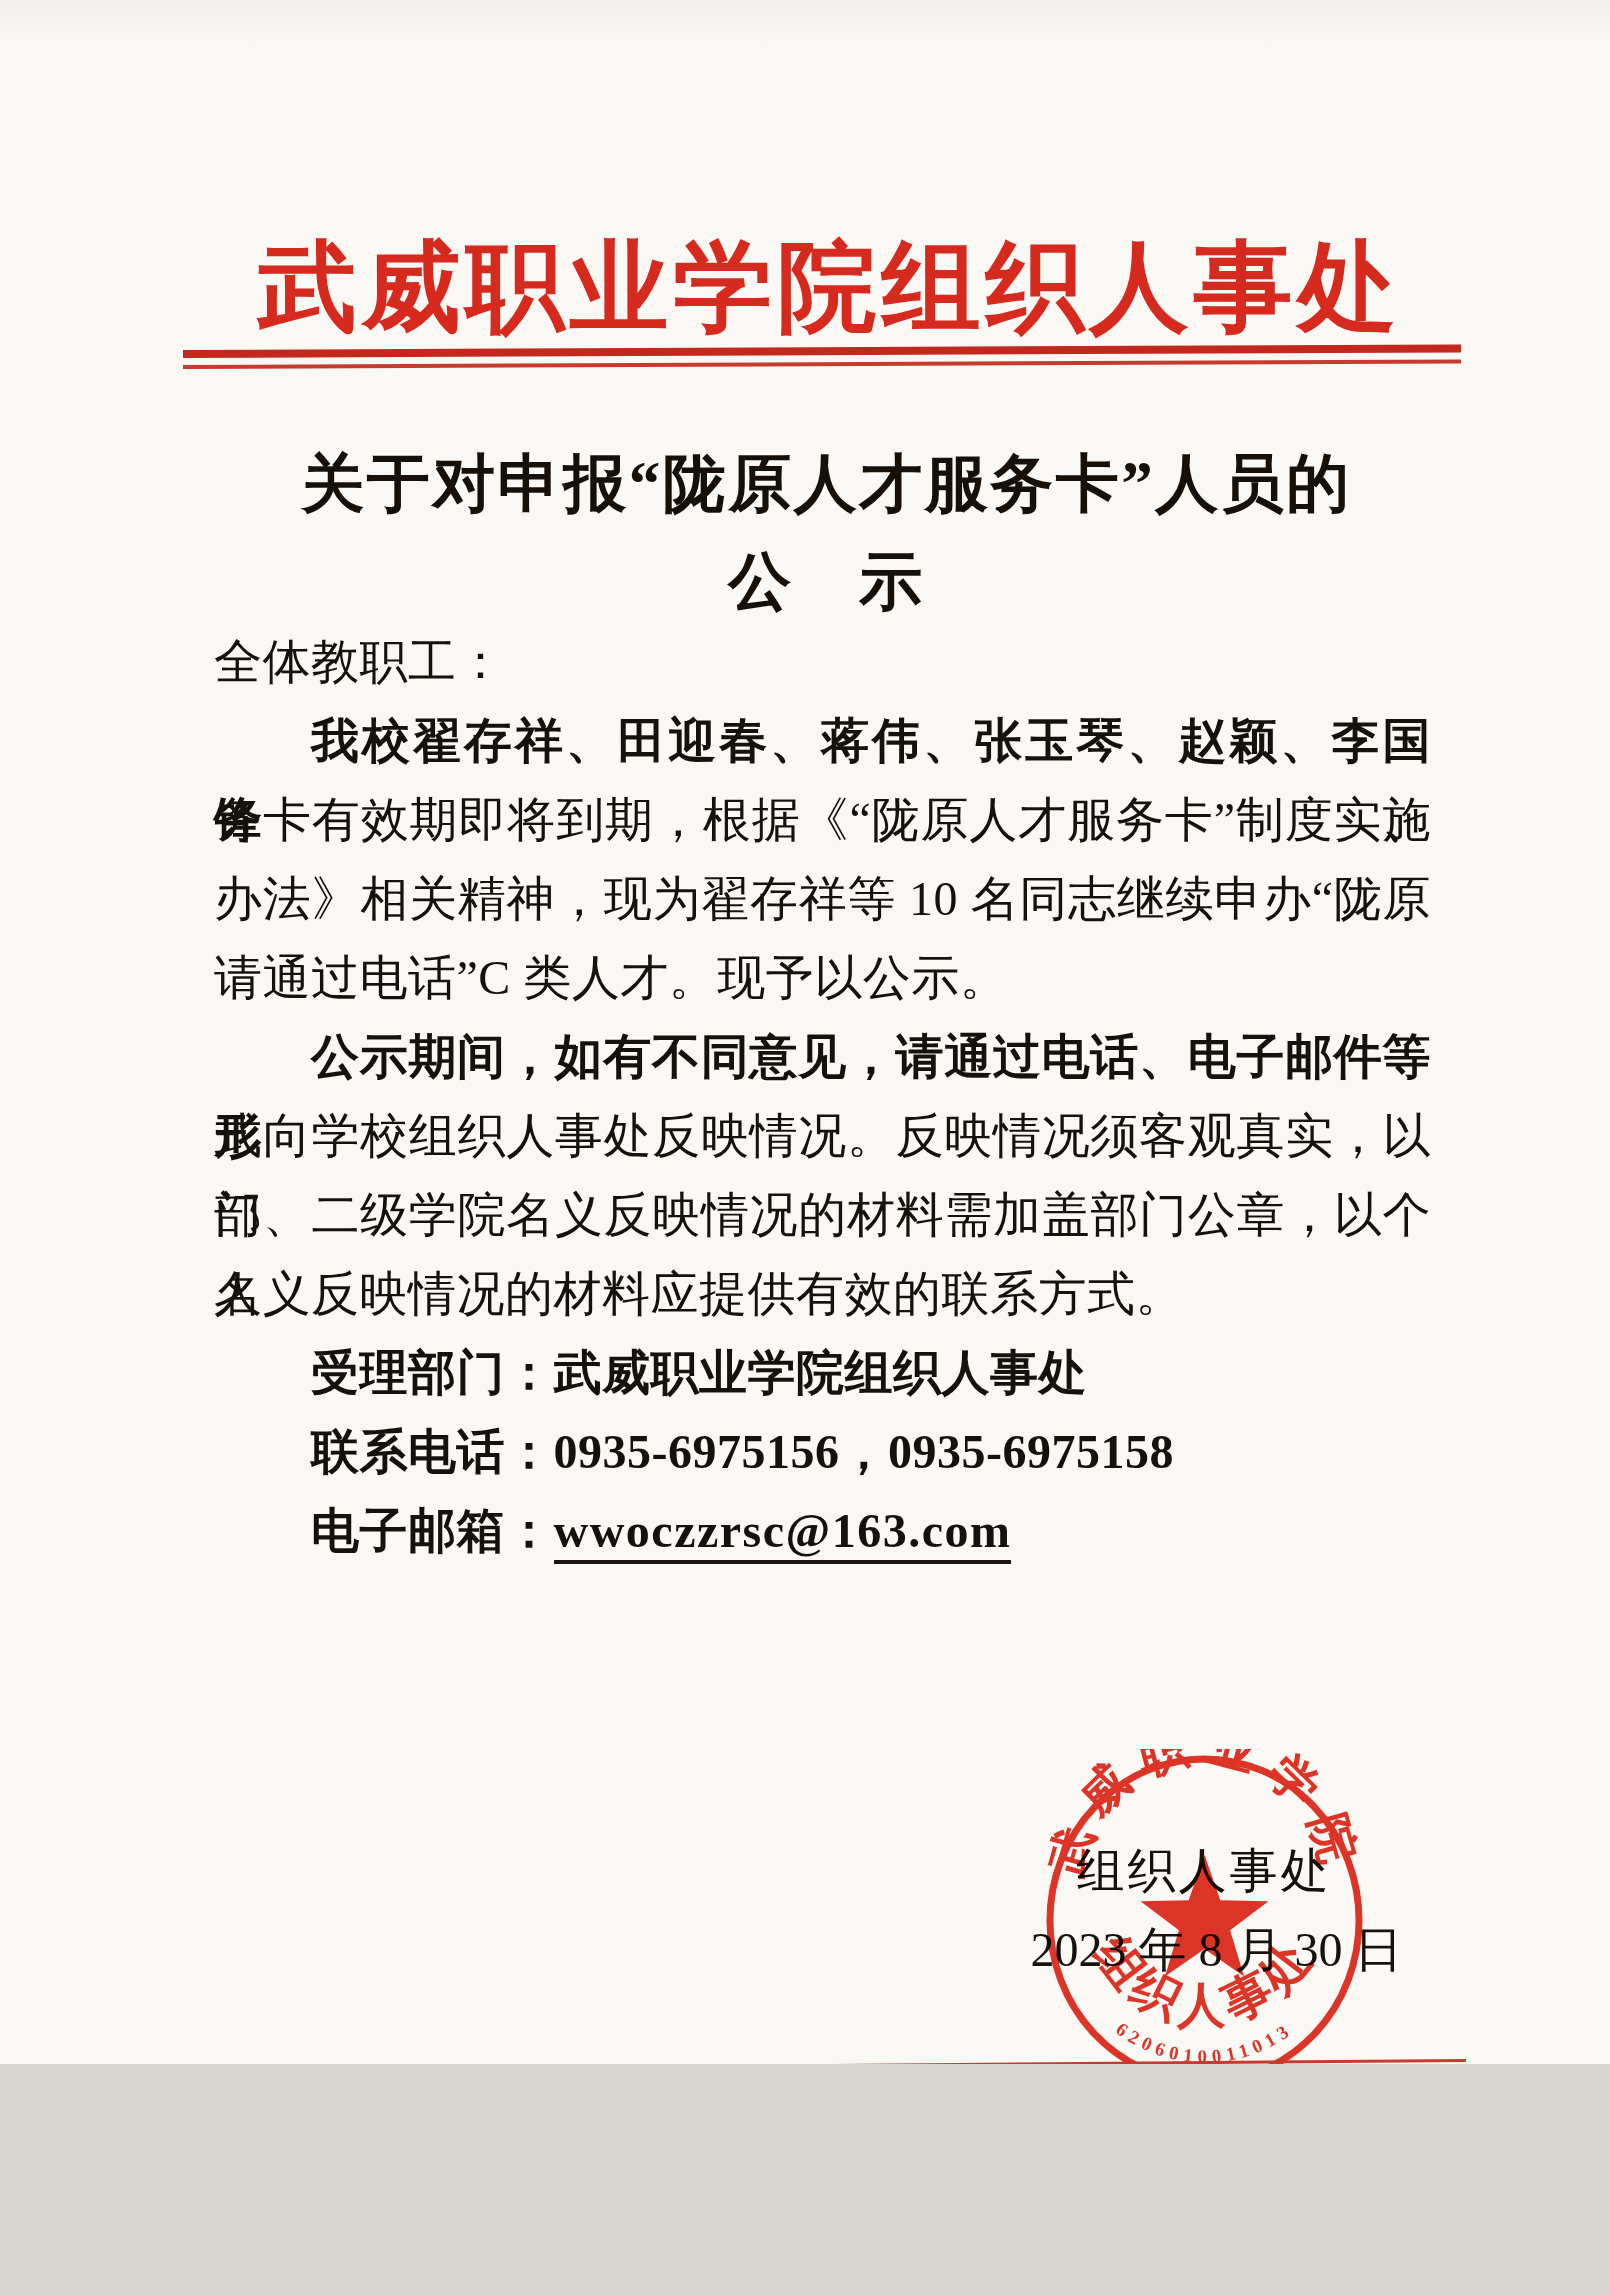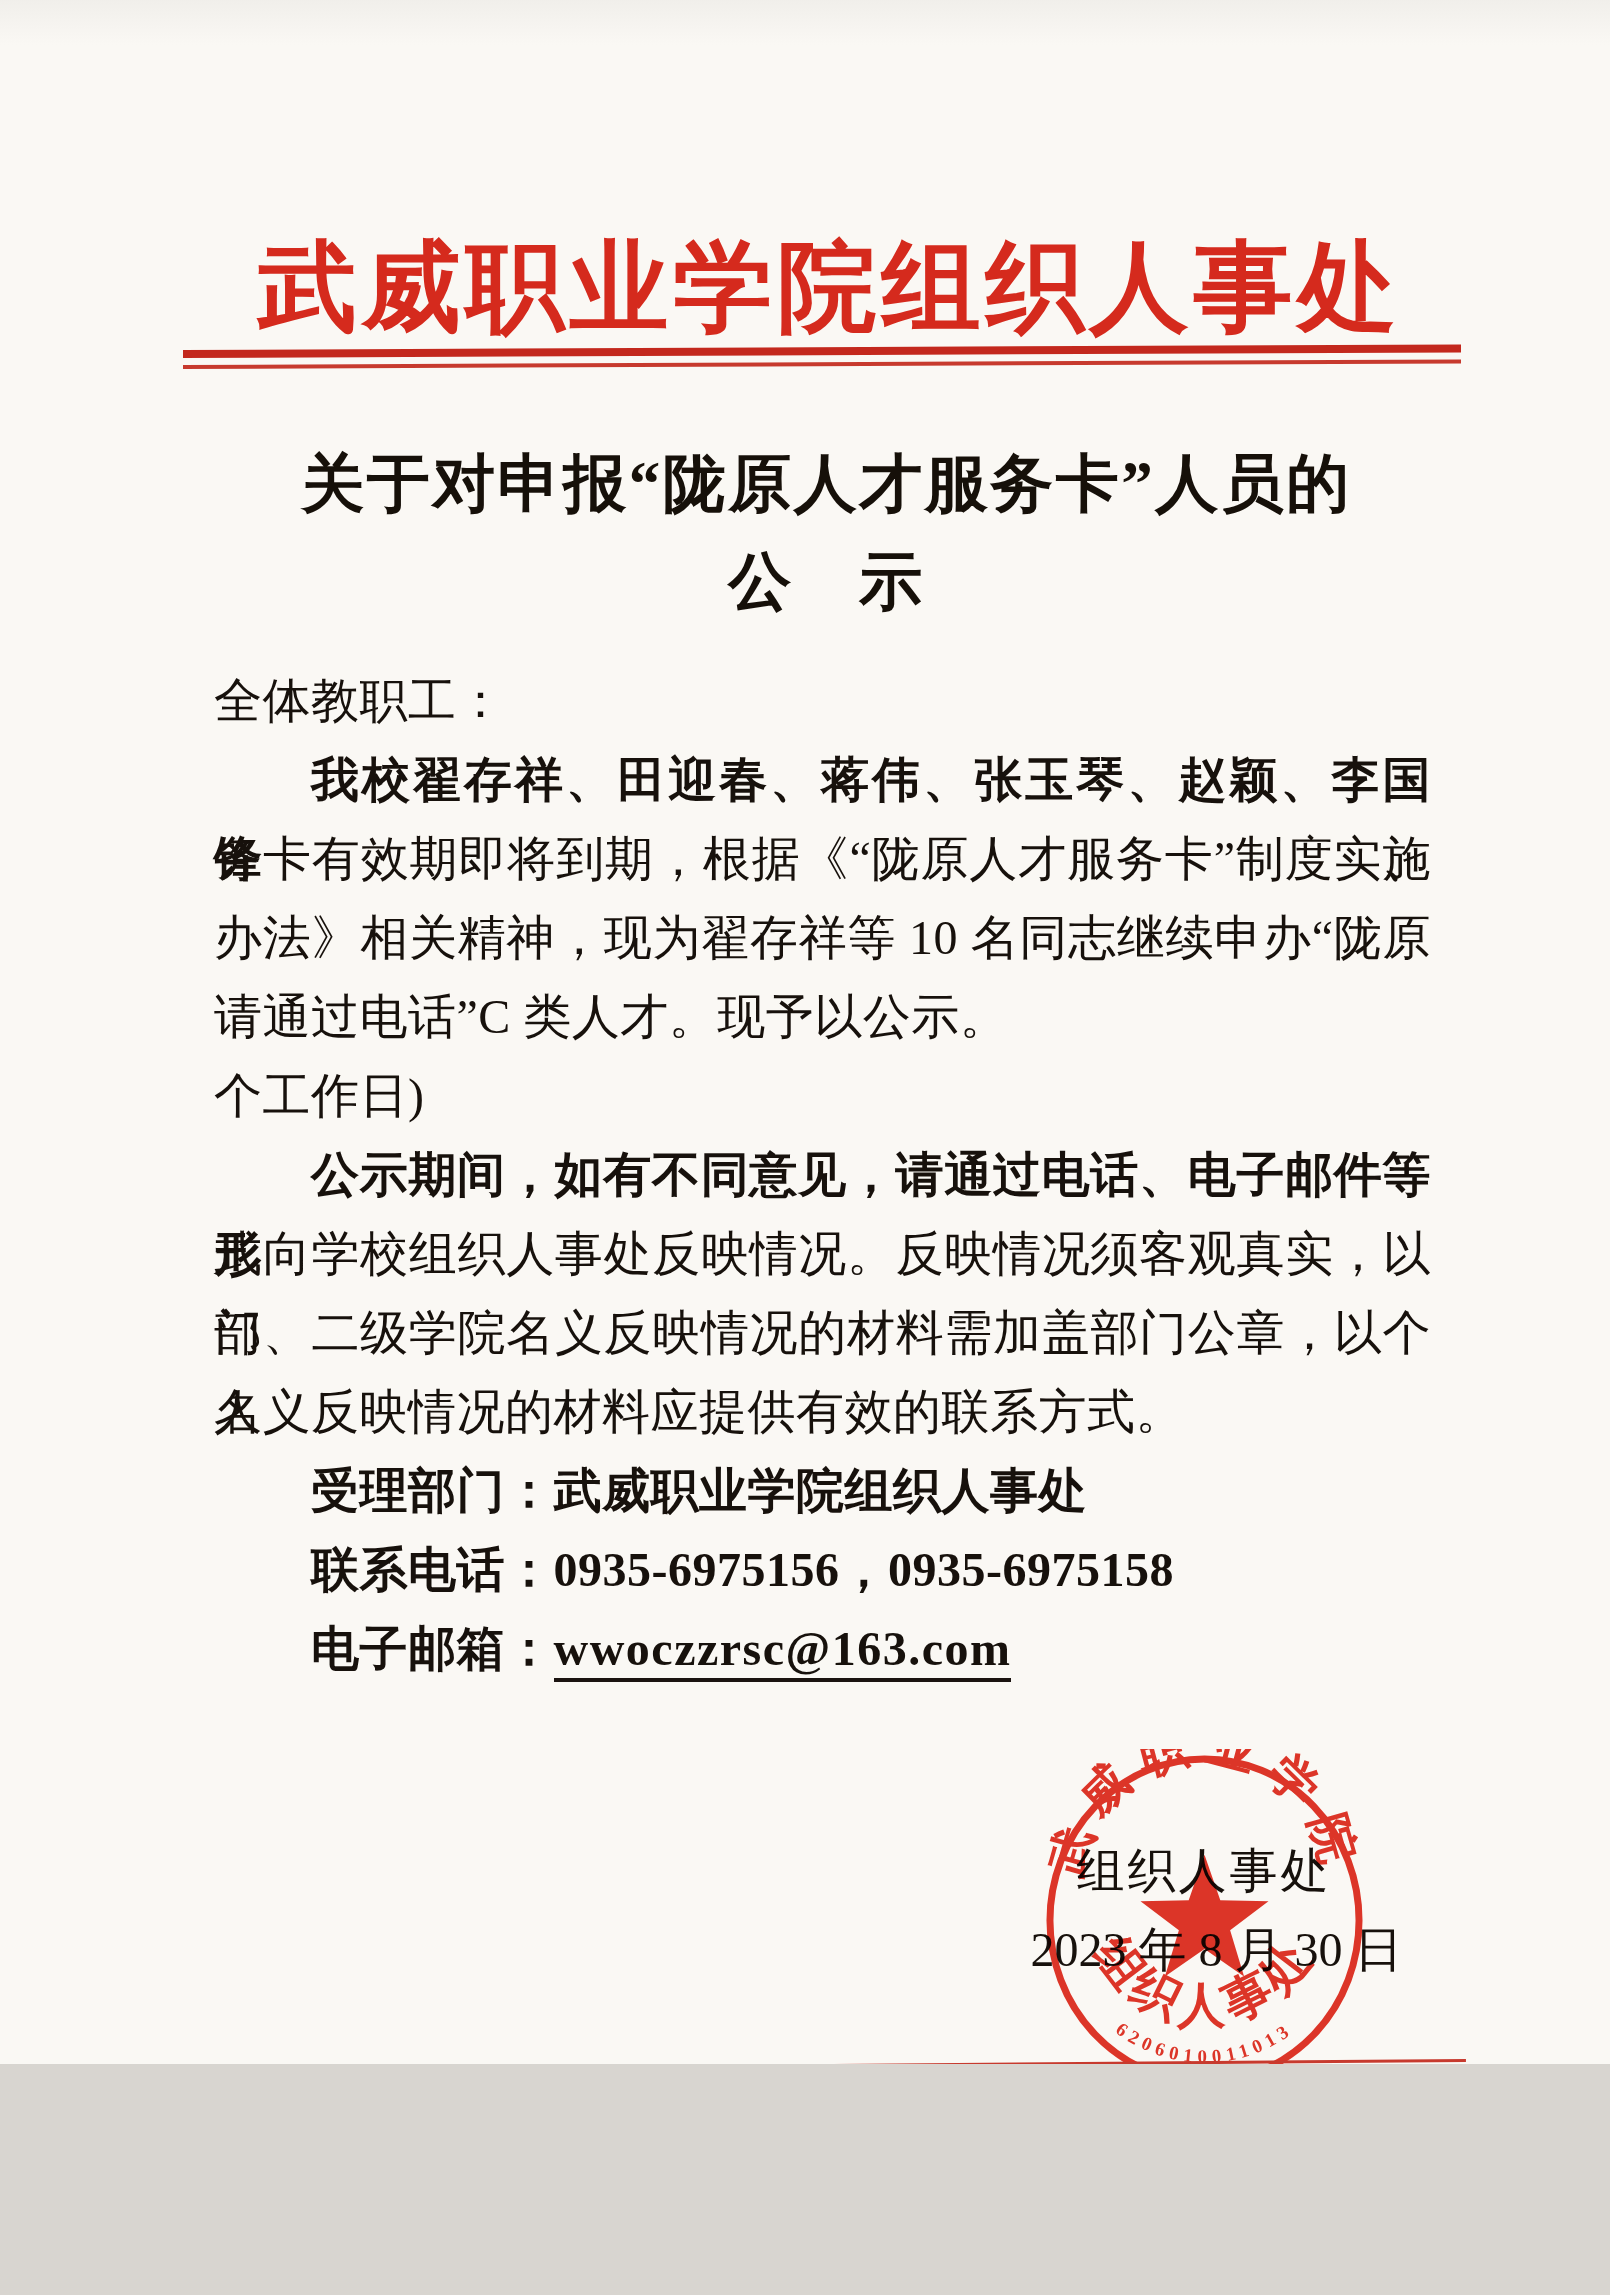--- a/index.html
+++ b/index.html
@@ -30,21 +30,21 @@
   
   .doc-title{
     position:absolute;top:435px;left:0;right:0;
     text-align:center;transform:translateX(21px);
     color:#161009;font-weight:bold;
     font-size:63px;line-height:98px;letter-spacing:2.5px;
     white-space:nowrap;
   }
   
   .body-block{
-    position:absolute;left:214px;top:661px;width:1217px;
+    position:absolute;left:214px;top:622px;width:1217px;
     color:#17110c;
     font-size:48px;line-height:79px;
   }
   .bline{height:79px;white-space:nowrap;letter-spacing:0.5px;}
   .bline.indent{text-indent:97px;font-weight:bold;}
   .bline.full{white-space:normal;text-align:justify;text-align-last:justify;text-justify:inter-character;}
   .email{
     border-bottom:4.5px solid #1b1410;
     padding-bottom:3px;letter-spacing:1.5px;
   }
@@ -85,21 +85,20 @@
     <div>关于对申报“陇原人才服务卡”人员的</div>
     <div>公　示</div>
   </div>
 
   <div class="body-block">
       <div class="bline">全体教职工：</div>
       <div class="bline indent full">我校翟存祥、田迎春、蒋伟、张玉琴、赵颖、李国锋、</div>
       <div class="bline full">务卡有效期即将到期，根据《“陇原人才服务卡”制度实施</div>
       <div class="bline full">办法》相关精神，现为翟存祥等 10 名同志继续申办“陇原</div>
       <div class="bline">请通过电话”C 类人才。现予以公示。</div>
-      <div class="bline">个工作日)</div>
       <div class="bline indent full">公示期间，如有不同意见，请通过电话、电子邮件等形</div>
       <div class="bline full">式向学校组织人事处反映情况。反映情况须客观真实，以部</div>
       <div class="bline full">门、二级学院名义反映情况的材料需加盖部门公章，以个人</div>
       <div class="bline">名义反映情况的材料应提供有效的联系方式。</div>
       <div class="bline indent">受理部门：武威职业学院组织人事处</div>
       <div class="bline indent">联系电话：0935-6975156，0935-6975158</div>
       <div class="bline indent"><span>电子邮箱：</span><span class="email">wwoczzrsc@163.com</span></div>
     </div>
 
   <div class="sig-dept">组织人事处</div>

